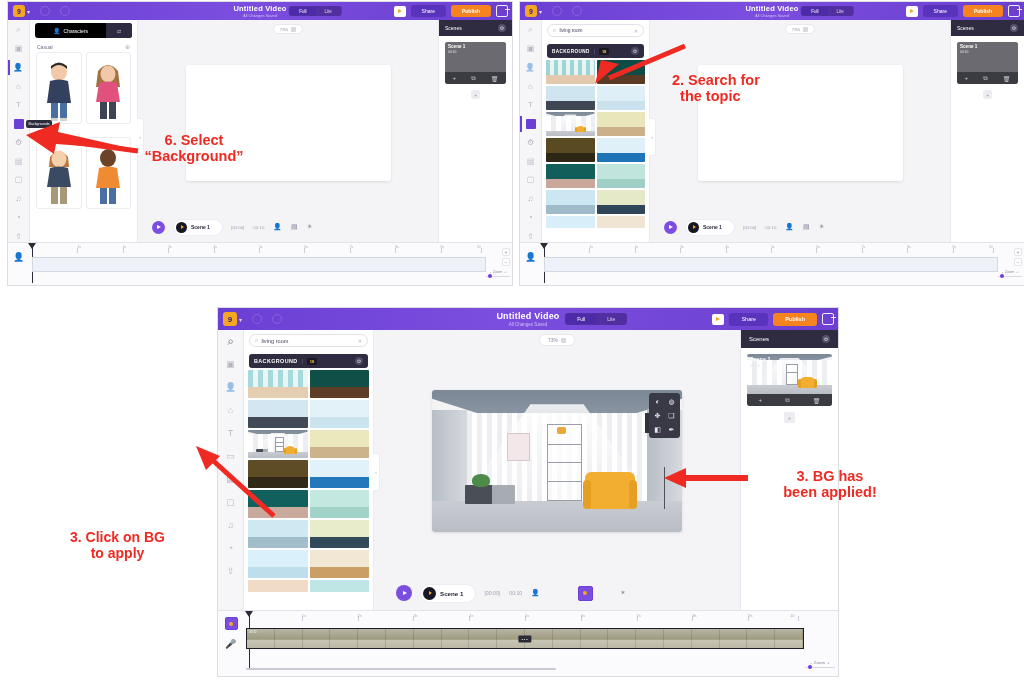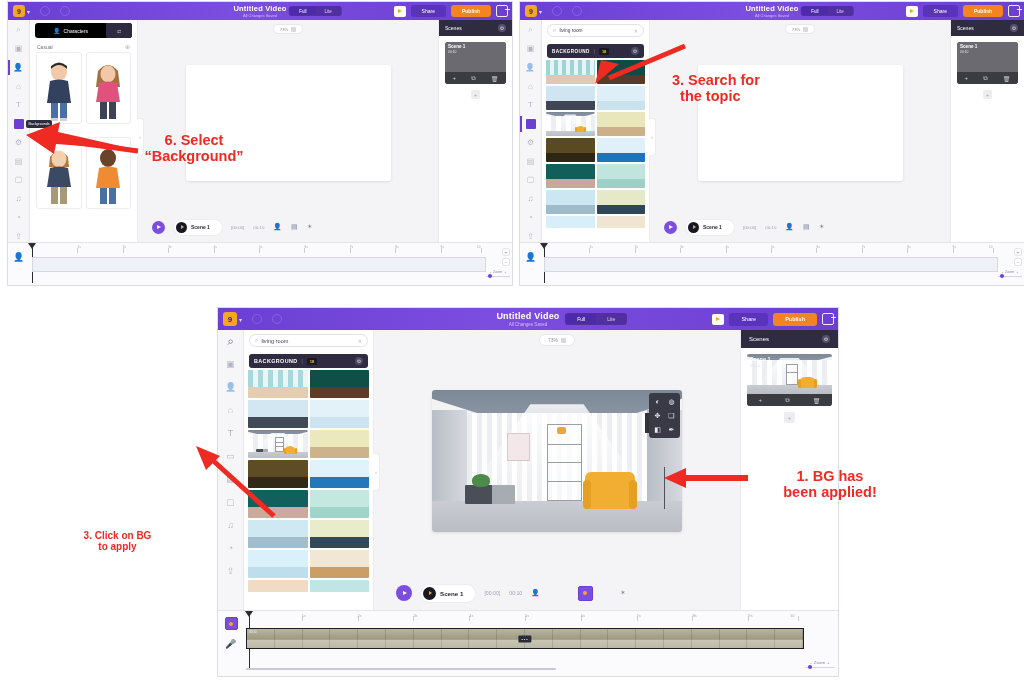--- a/index.html
+++ b/index.html
@@ -1048,28 +1048,28 @@
   <polygon points="118,32 38,14 40,4 6,17 34,36 36,26" fill="#ee2a22"></polygon>
   <path d="M36,22 L118,33" stroke="#ee2a22" stroke-width="5"></path>
 </svg>
 <div class="anno" style="left:120px;top:132px;width:148px;font-size:14.5px;">6. Select
 “Background”</div>
 
 <svg class="arrow" style="left:585px;top:38px;width:110px;height:46px;">
   <path d="M100,8 L24,40" stroke="#ee2a22" stroke-width="5"></path>
   <polygon points="10,46 34,26 16,22" fill="#ee2a22"></polygon>
 </svg>
-<div class="anno" style="left:672px;top:72px;width:170px;font-size:14.5px;text-align:left;">3. Search for
+<div class="anno" style="left:672px;top:72px;width:170px;font-size:14.5px;text-align:left;">2. Search for
   the topic</div>
 
 <svg class="arrow" style="left:190px;top:440px;width:90px;height:90px;">
   <path d="M84,76 L18,16" stroke="#ee2a22" stroke-width="5"></path>
   <polygon points="6,6 30,16 16,30" fill="#ee2a22"></polygon>
 </svg>
-<div class="anno" style="left:25px;top:530px;width:185px;font-size:10px;">3. Click on BG
+<div class="anno" style="left:25px;top:530px;width:185px;font-size:14px;">3. Click on BG
 to apply</div>
 
 <svg class="arrow" style="left:660px;top:465px;width:90px;height:26px;">
   <path d="M88,13 L22,13" stroke="#ee2a22" stroke-width="6"></path>
   <polygon points="4,13 26,3 26,23" fill="#ee2a22"></polygon>
 </svg>
-<div class="anno" style="left:740px;top:468px;width:180px;font-size:14.5px;">1. BG has
+<div class="anno" style="left:740px;top:468px;width:180px;font-size:14.5px;">3. BG has
 been applied!</div>
 
 </body></html>

